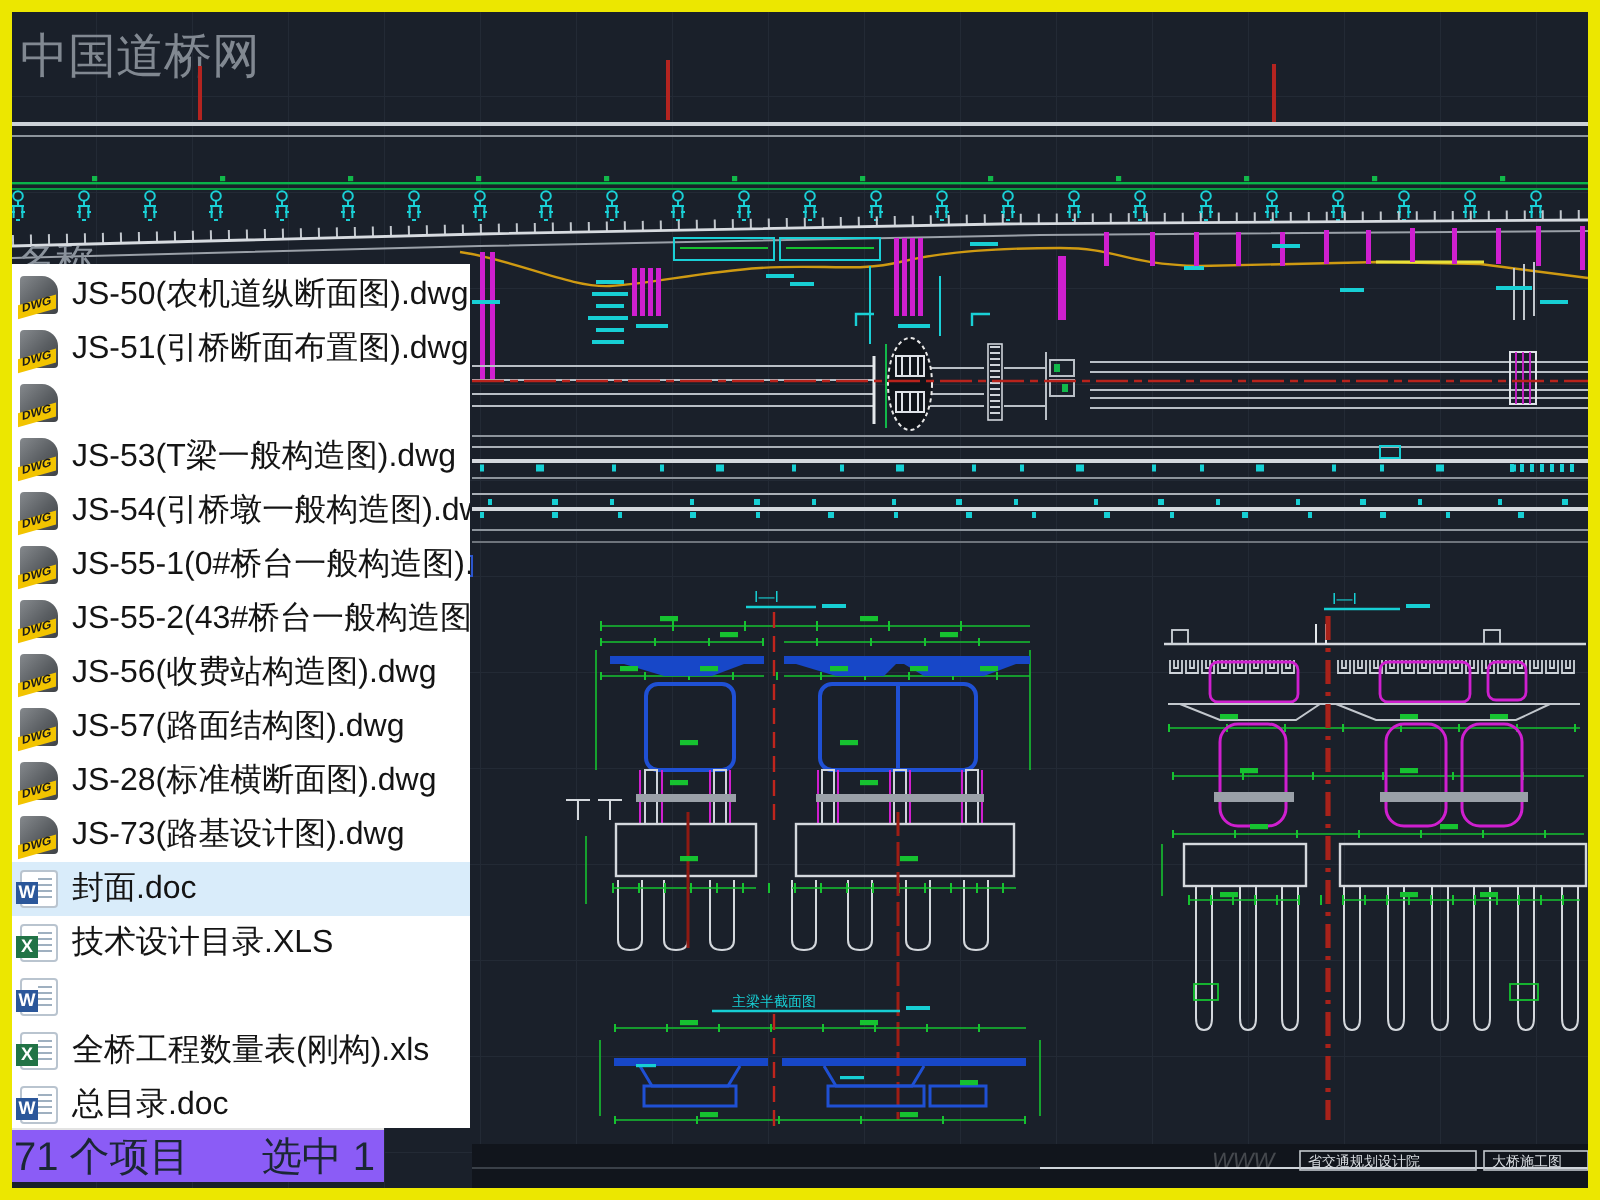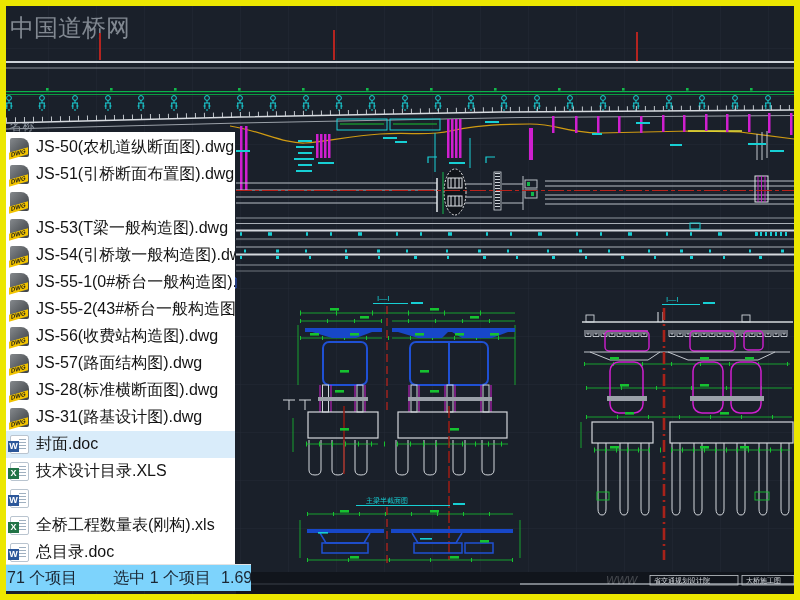--- a/index.html
+++ b/index.html
@@ -2,42 +2,42 @@
 <html><head>
 <meta charset="utf-8">
 <style>
   html,body{margin:0;padding:0;background:#000;}
   .screen{position:relative;width:800px;height:600px;overflow:hidden;background:#1a202a;
     font-family:Liberation Sans, sans-serif;}
   .frame{position:absolute;inset:0;border:6px solid #ece700;pointer-events:none;z-index:40;}
   .cad{position:absolute;left:0;top:0;z-index:0;}
   
   .colhead{position:absolute;left:9px;top:123px;height:10px;width:60px;overflow:hidden;z-index:4;}
-  .colhead span{display:block;margin-top:-6px;font-size:13px;color:#8a929c;}
+  .colhead span{display:block;margin-top:-6px;font-size:19px;color:#8a929c;}
   
   .panel{position:absolute;left:6px;top:132px;width:229px;height:432px;background:#fff;
     z-index:10;overflow:hidden;padding-top:2px;box-sizing:border-box;}
   .row{display:flex;align-items:center;gap:7px;height:27px;padding-left:4px;font-size:16px;
     color:#141414;white-space:nowrap;overflow:hidden;}
   .row.selected{background:#d9ecfa;}
   .fi{position:relative;width:19px;height:19px;flex:0 0 19px;}
   .fi.dwg{background:linear-gradient(135deg,#85898d 0%,#5a5e62 55%,#3e4246 100%);
     border-radius:2px 8px 2px 2px;}
   .fi.dwg b{position:absolute;left:-1px;bottom:0;background:#f2c400;color:#1a1a1a;
     font-size:6px;line-height:7px;padding:0 2px;font-weight:bold;transform:skewY(-16deg);}
   .fi.doc,.fi.xls{background:#fff;border:1px solid #b9c4cf;border-radius:2px;box-sizing:border-box;}
   .fi.doc b,.fi.xls b{position:absolute;left:-3px;bottom:1px;color:#fff;font-size:9px;width:11px;
     height:11px;line-height:11px;text-align:center;font-weight:bold;font-style:normal;}
   .fi.doc b{background:#2b579a;}
   .fi.xls b{background:#217346;}
   .fi.doc i,.fi.xls i{position:absolute;right:2px;top:3px;width:7px;height:11px;
     background:repeating-linear-gradient(#9fb0c0 0 1px,transparent 1px 3px);}
   
-  .statusbar{position:absolute;left:6px;top:564px;width:245px;height:27px;background:#7dd3fc;
-    z-index:10;display:flex;align-items:center;font-size:16px;color:#1b2734;
+  .statusbar{position:absolute;left:6px;top:564px;width:186px;height:27px;background:#8b5cf6;
+    z-index:10;display:flex;align-items:center;font-size:20px;color:#1b2734;
     border-top:1px solid #e3e3e3;box-sizing:border-box;white-space:nowrap;overflow:hidden;}
   .statusbar .s1{margin-left:1px;}
   .statusbar .s2{margin-left:36px;}
   .statusbar .s3{margin-left:10px;}
 </style>
 </head>
 <body>
 
 <div class="screen">
 
@@ -523,21 +523,21 @@
   <div class="row">
     <span class="fi dwg">
           <b>DWG</b>
         </span>
     <span>JS-28(标准横断面图).dwg</span>
   </div>
   <div class="row">
     <span class="fi dwg">
           <b>DWG</b>
         </span>
-    <span>JS-31(路基设计图).dwg</span>
+    <span>JS-73(路基设计图).dwg</span>
   </div>
   <div class="row selected">
     <span class="fi doc">
           <b>W</b>
           <i></i>
         </span>
     <span>封面.doc</span>
   </div>
   <div class="row">
     <span class="fi xls">

